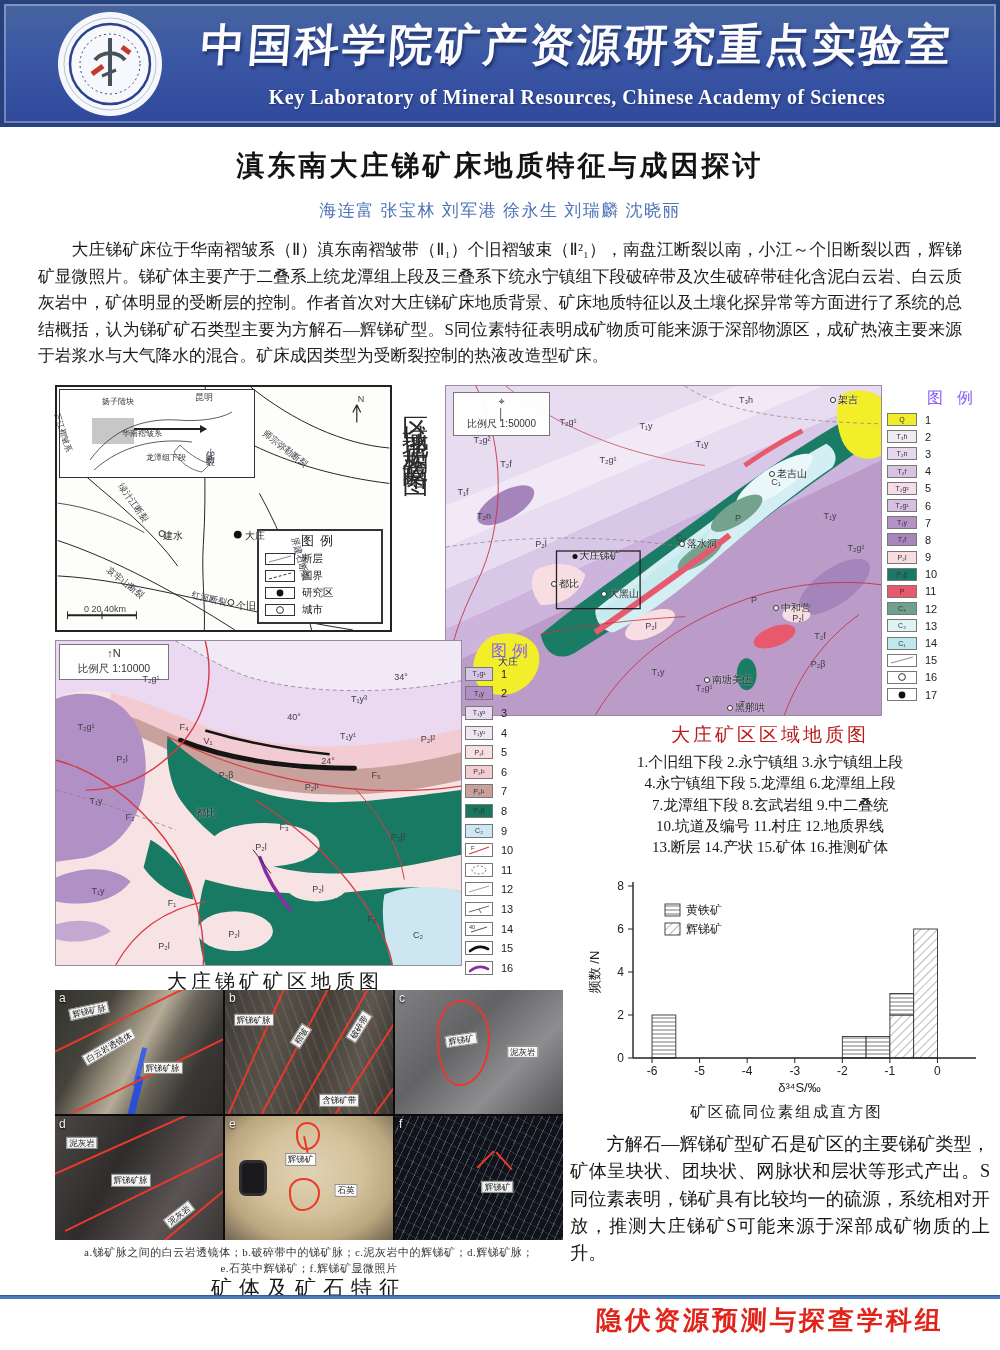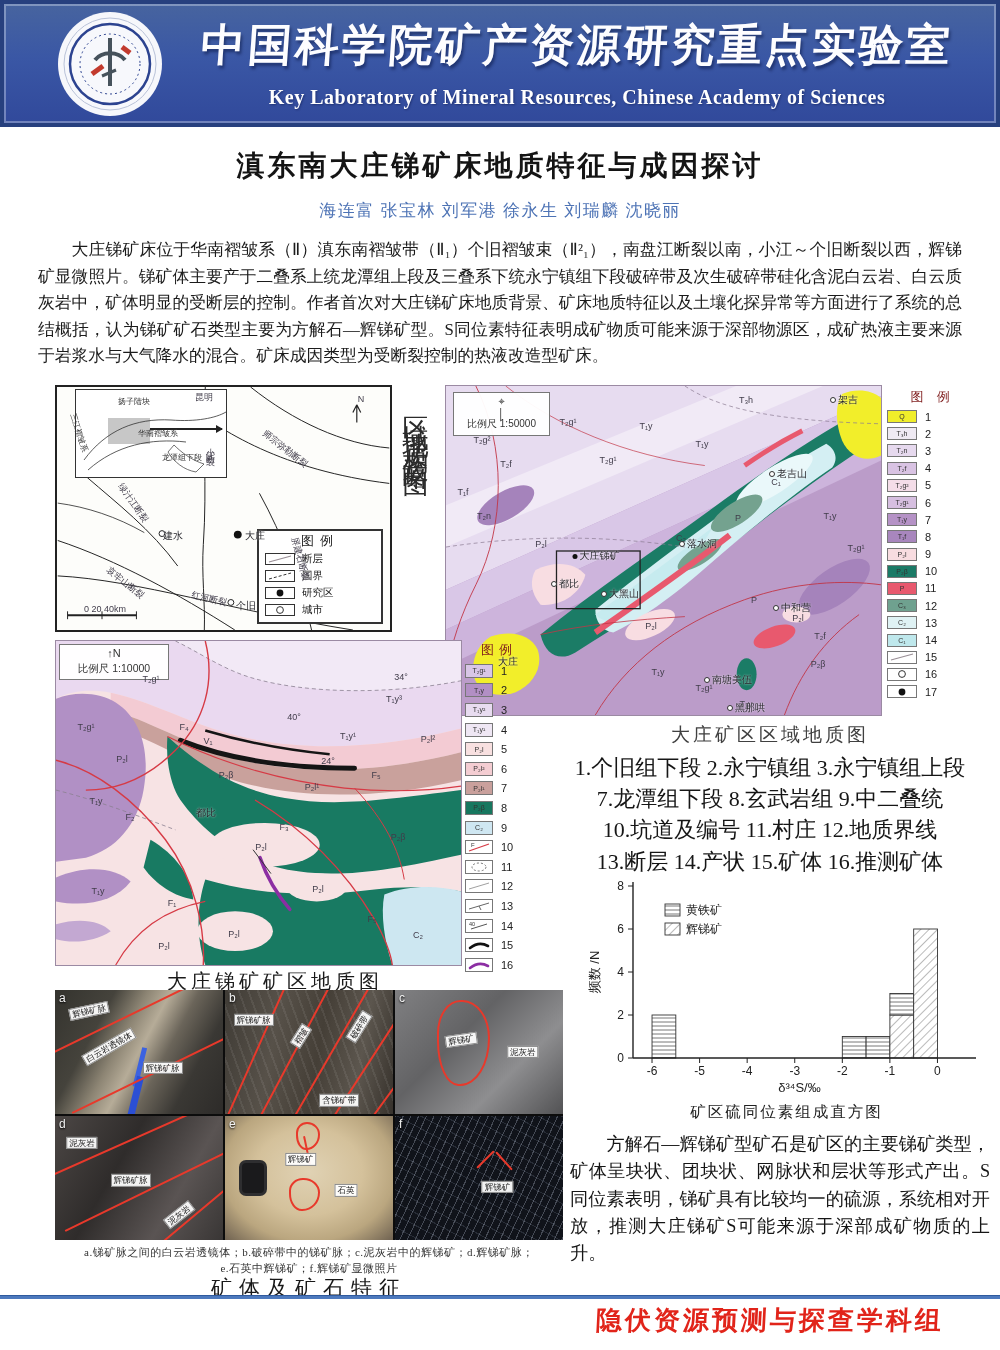--- a/index.html
+++ b/index.html
@@ -22,22 +22,22 @@
   .poster-title{position:absolute;left:0;right:0;top:147px;text-align:center;font-size:28px;
           font-weight:bold;color:#141414;letter-spacing:3px;}
   .poster-authors{position:absolute;left:0;right:0;top:199px;text-align:center;font-size:17px;
           color:#4d73b5;letter-spacing:1.5px;}
   .poster-abstract{position:absolute;left:38px;top:237px;width:924px;margin:0;font-size:16.8px;
           line-height:1.58;text-align:justify;color:#1b1b1b;text-indent:2em;}
 
   
   .sketch-map{position:absolute;left:55px;top:385px;width:337px;height:247px;border:2px solid #222;
           background:#fdfdfa;box-sizing:border-box;}
-  .sketch-inset{position:absolute;left:18px;top:2px;width:150px;height:87px;border:1px solid #333;
-          background:#fff;}
+  .sketch-inset{position:absolute;left:2px;top:2px;width:150px;height:87px;border:1px solid #333;
+          background:#fff;padding-left:44px;}
   .sketch-inset .il{position:absolute;font-size:8px;color:#333;white-space:nowrap;
           font-family:"Liberation Sans",sans-serif;}
   .il0{left:42px;top:6px;} .il1{left:62px;top:38px;} .il2{left:86px;top:62px;}
   .il3{left:2px;top:22px;transform:rotate(72deg);transform-origin:0 0;}
   .inset-patch{position:absolute;left:32px;top:28px;width:42px;height:26px;background:#b9b9b9;opacity:.8;}
   .inset-arrow{position:absolute;left:74px;top:38px;width:72px;height:2px;background:#222;}
   .inset-arrow:after{content:"";position:absolute;right:-1px;top:-3px;border-left:7px solid #222;
           border-top:4px solid transparent;border-bottom:4px solid transparent;}
   .sketch-legend{position:absolute;right:7px;bottom:6px;width:126px;border:2px solid #333;
           background:#fff;padding:1px 6px 4px;box-sizing:border-box;}
@@ -63,33 +63,33 @@
   .map-label{position:absolute;transform:translate(-50%,-50%);font-size:9px;color:#403c4a;
           font-family:"Liberation Sans",sans-serif;white-space:nowrap;pointer-events:none;}
   .map-label.place{color:#1f1f24;font-size:10px;text-shadow:0 0 2px rgba(255,255,255,.9);}
   .mk{display:inline-block;width:5px;height:5px;border-radius:50%;margin-right:2px;vertical-align:middle;}
   .mk.dot{background:#111;} .mk.circle{background:#fff;border:1px solid #333;width:4px;height:4px;}
 
   
   .legend-col{position:absolute;font-family:"Liberation Sans",sans-serif;}
   .regional-legend{left:887px;top:388px;width:91px;}
   .mine-legend{left:465px;top:641px;width:68px;}
-  .legend-title{font-size:13px;letter-spacing:5px;color:#7f1d1d;text-align:center;margin-bottom:2px;
+  .legend-title{font-size:16px;letter-spacing:5px;color:#8b5cf6;text-align:right;margin-bottom:2px;
           font-family:"Liberation Serif",serif;}
   .lg-row{display:flex;align-items:center;}
   .regional-legend .lg-row{height:17.2px;} .mine-legend .lg-row{height:19.6px;}
   .lg-swatch{width:30px;height:13px;border:1px solid #777;box-sizing:border-box;display:flex;
           align-items:center;justify-content:center;font-size:7px;color:#333;background:#fff;overflow:hidden;}
   .mine-legend .lg-swatch{width:28px;height:14px;}
   .lg-num{font-size:11px;color:#222;margin-left:8px;}
 
   
   .regional-caption{position:absolute;left:556px;top:722px;width:428px;text-align:center;
-          font-size:19px;letter-spacing:3px;color:#404040;}
-  .index-list{position:absolute;left:552px;top:752px;width:436px;text-align:center;font-size:22px;
+          font-size:19px;letter-spacing:3px;color:#b91c1c;}
+  .index-list{position:absolute;left:552px;top:752px;width:436px;text-align:center;font-size:15px;
           line-height:1.42;color:#161616;}
   .mine-caption{position:absolute;left:55px;top:968px;width:440px;text-align:center;font-size:20px;
           letter-spacing:4px;color:#1a1a1a;}
 
   
   .histo-wrap{position:absolute;left:583px;top:876px;width:407px;}
   .histo-caption{text-align:center;font-size:15.5px;letter-spacing:2px;color:#222;margin-top:0px;}
 
   
   .conclusion{position:absolute;left:570px;top:1131px;width:420px;margin:0;font-size:18.2px;
@@ -400,20 +400,21 @@
               <circle cx="13" cy="5" r="3.4" fill="#111"></circle>
             </svg>
           </span>
           <span class="lg-num">17</span>
         </div>
       </div>
   </div>
   <div class="regional-caption">大庄矿区区域地质图</div>
   <div class="index-list" id="index-list">
       <div>1.个旧组下段 2.永宁镇组 3.永宁镇组上段</div>
+      <div>4.永宁镇组下段 5.龙潭组 6.龙潭组上段</div>
       <div>7.龙潭组下段 8.玄武岩组 9.中二叠统</div>
       <div>10.坑道及编号 11.村庄 12.地质界线</div>
       <div>13.断层 14.产状 15.矿体 16.推测矿体</div>
     </div>
 
   <div class="mine-map">
     <svg class="map-svg" viewBox="0 0 407 326" preserveAspectRatio="none">
       <rect width="407" height="326" fill="#f7e3e4"></rect>
       <path d="M0,0 L407,0 L407,88 C330,108 250,112 185,96 C135,84 95,60 55,52 C35,48 15,50 0,58 Z" fill="#ead9f0"></path>
       <path d="M120,0 L407,0 L407,40 C330,55 250,52 200,38 C170,30 145,12 120,0 Z" fill="#f2e9f6"></path>
@@ -441,21 +442,21 @@
       <path d="M300,148 C330,180 345,210 350,240" stroke="#d63a45" stroke-width="1" fill="none"></path>
       <path d="M205,218 C212,238 222,255 235,270" stroke="#8c2ea3" stroke-width="3.5" fill="none" stroke-linecap="round"></path>
       <path d="M198,210 L216,234" stroke="#333" stroke-width="1"></path>
     </svg>
     <div class="scalebox mine-scalebox">
       <span class="north">↑N</span>
       <span>比例尺 1:10000</span>
     </div>
     <div id="mine-labels">
         <span class="map-label" style="left: 345px; top: 36px; transform: translate(-50%, -50%);">34°</span>
-        <span class="map-label" style="left: 303px; top: 58px; transform: translate(-50%, -50%); margin-left: 35px;">T₁y³</span>
+        <span class="map-label" style="left: 303px; top: 58px; transform: translate(-50%, -50%);">T₁y³</span>
         <span class="map-label" style="left: 95px; top: 38px; transform: translate(-50%, -50%);">T₂g¹</span>
         <span class="map-label" style="left: 30px; top: 86px; transform: translate(-50%, -50%);">T₂g¹</span>
         <span class="map-label" style="left: 66px; top: 118px; transform: translate(-50%, -50%);">P₂l</span>
         <span class="map-label" style="left: 128px; top: 86px; transform: translate(-50%, -50%);">F₄</span>
         <span class="map-label" style="left: 152px; top: 100px; transform: translate(-50%, -50%);">V₁</span>
         <span class="map-label" style="left: 238px; top: 76px; transform: translate(-50%, -50%);">40°</span>
         <span class="map-label" style="left: 292px; top: 95px; transform: translate(-50%, -50%);">T₁y¹</span>
         <span class="map-label" style="left: 372px; top: 98px; transform: translate(-50%, -50%);">P₂l²</span>
         <span class="map-label" style="left: 40px; top: 160px; transform: translate(-50%, -50%);">T₁y</span>
         <span class="map-label" style="left: 74px; top: 176px; transform: translate(-50%, -50%);">F₂</span>

